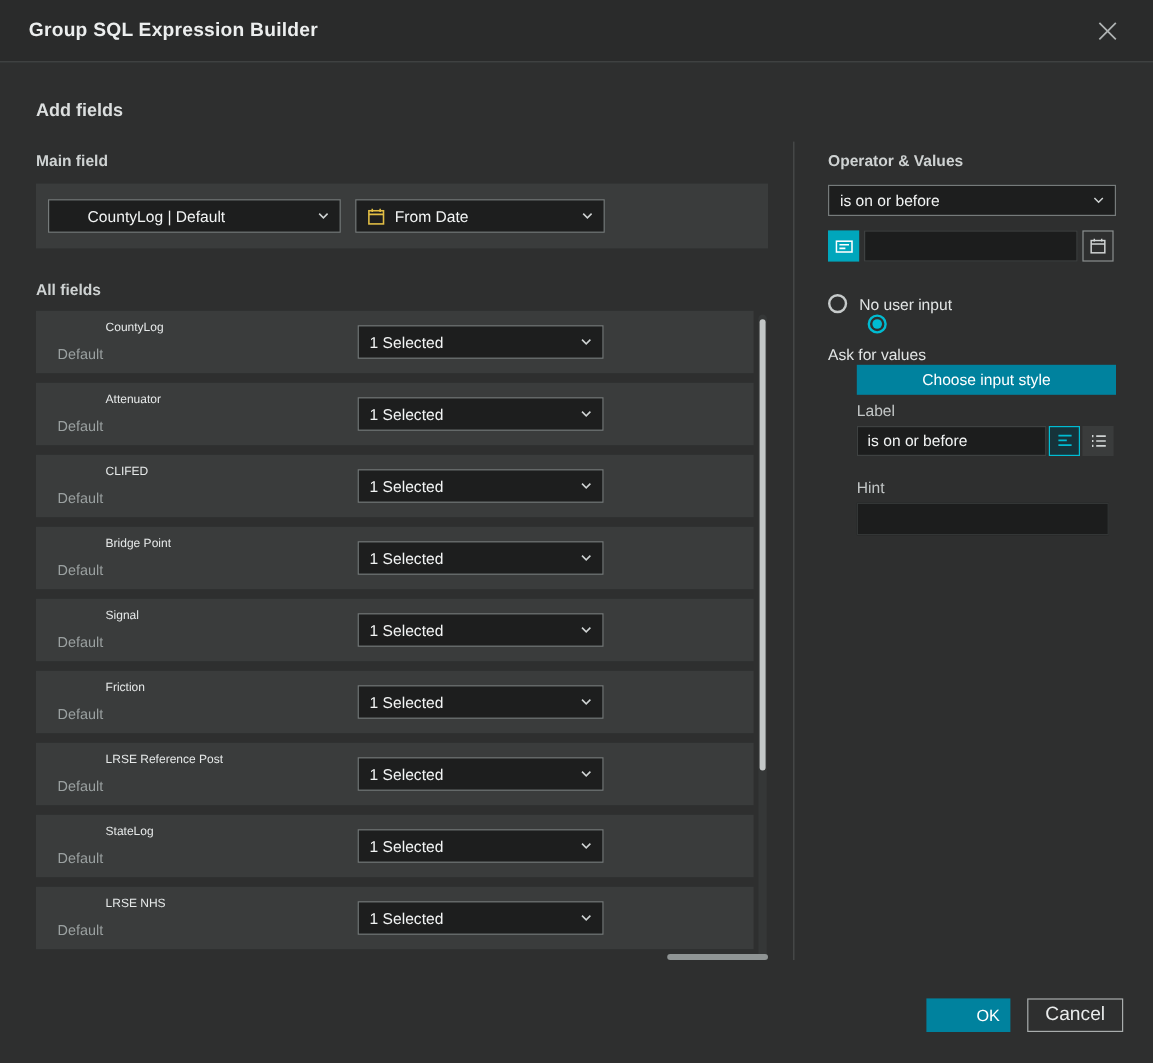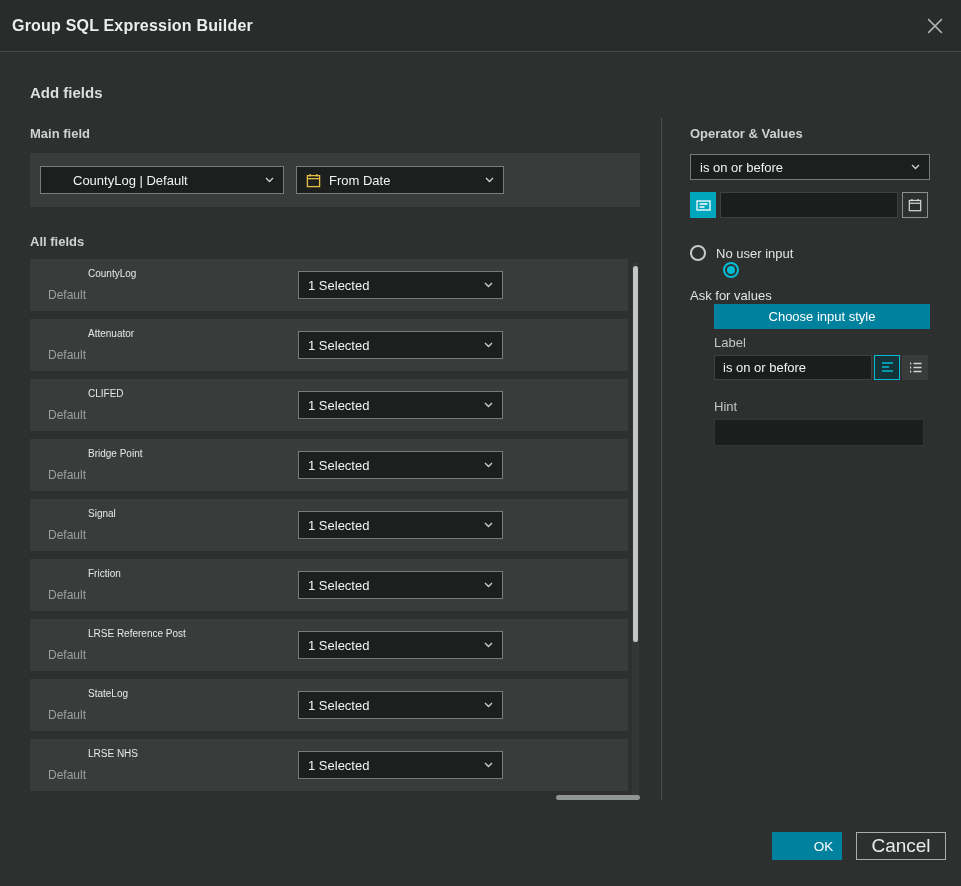--- a/index.html
+++ b/index.html
@@ -5,21 +5,21 @@
   html,body{margin:0;padding:0;background:#1a1a1a;}
   .stage{
     position:relative;width:961px;height:886px;overflow:hidden;
     background:#2e2f2f;font-family:"Liberation Sans",sans-serif;
     color:#e4e7e7;
   }
   
   .titlebar{
     position:absolute;top:0;left:0;right:0;height:52px;
     background:#2a2b2b;border-bottom:1px solid #454848;
-    display:flex;align-items:center;padding:0 12px;box-sizing:border-box;
+    display:flex;align-items:center;padding:0 24px;box-sizing:border-box;
   }
   .titlebar h1{margin:0;font-size:16px;font-weight:700;color:#eceeee;letter-spacing:.2px;}
   .close-btn{margin-left:auto;background:none;border:none;padding:6px;cursor:pointer;line-height:0;}
 
   
   .heading-lg{position:absolute;font-size:15px;font-weight:700;color:#dcdfdf;}
   .heading-sm{position:absolute;font-size:13px;font-weight:700;color:#ced2d2;}
   .label-sm{position:absolute;font-size:13px;color:#c2c6c6;}
 
   
@@ -80,22 +80,22 @@
   .btn-style-list{left:902px;top:355px;width:26px;height:25px;background:#3a3c3c;}
   .hint-input{left:714px;top:419px;width:210px;height:27px;border:1px solid #333636;}
 
   
   .ok-btn{
     position:absolute;left:772px;top:832px;width:70px;height:28px;
     background:#00829E;color:#fff;border:none;font-size:13.5px;
     font-family:"Liberation Sans",sans-serif;cursor:pointer;padding-left:39px;
   }
   .cancel-btn{
-    position:absolute;left:856px;top:832px;width:90px;height:28px;
-    background:transparent;color:#e9ebeb;border:1px solid #a9adad;font-size:19px;
+    position:absolute;left:856px;top:832px;width:80px;height:28px;
+    background:transparent;color:#e9ebeb;border:1px solid #a9adad;font-size:16px;
     font-family:"Liberation Sans",sans-serif;cursor:pointer;box-sizing:border-box;
   }
 </style>
 </head>
 <body>
 
 <div class="stage">
 
   <header class="titlebar">
     <h1>Group SQL Expression Builder</h1>

